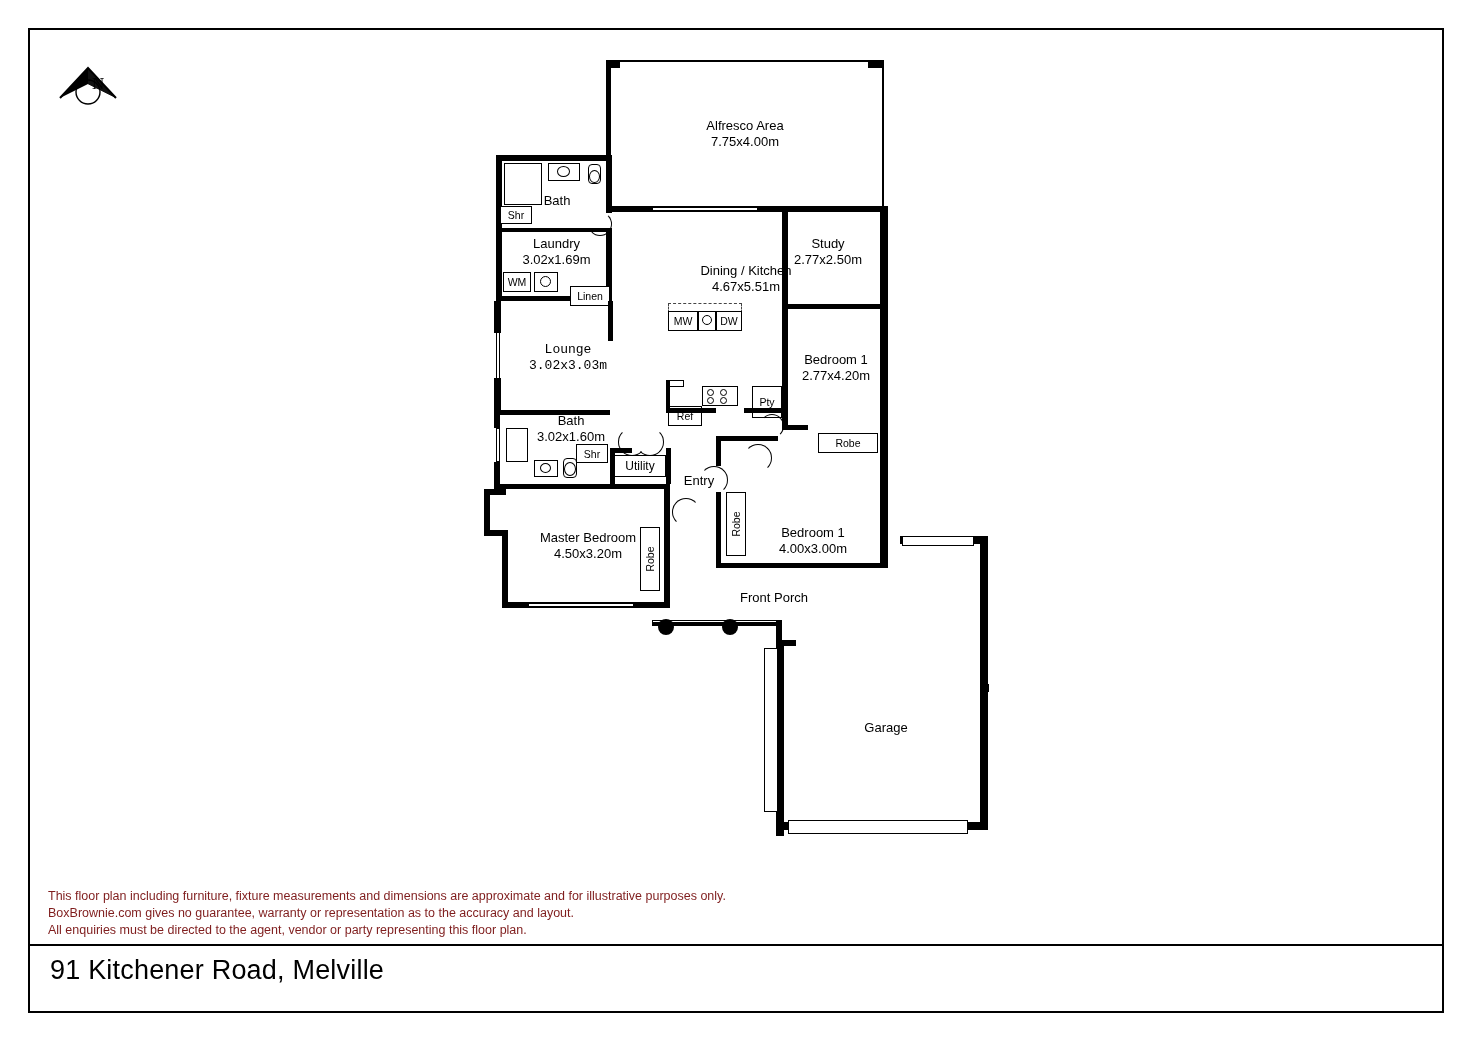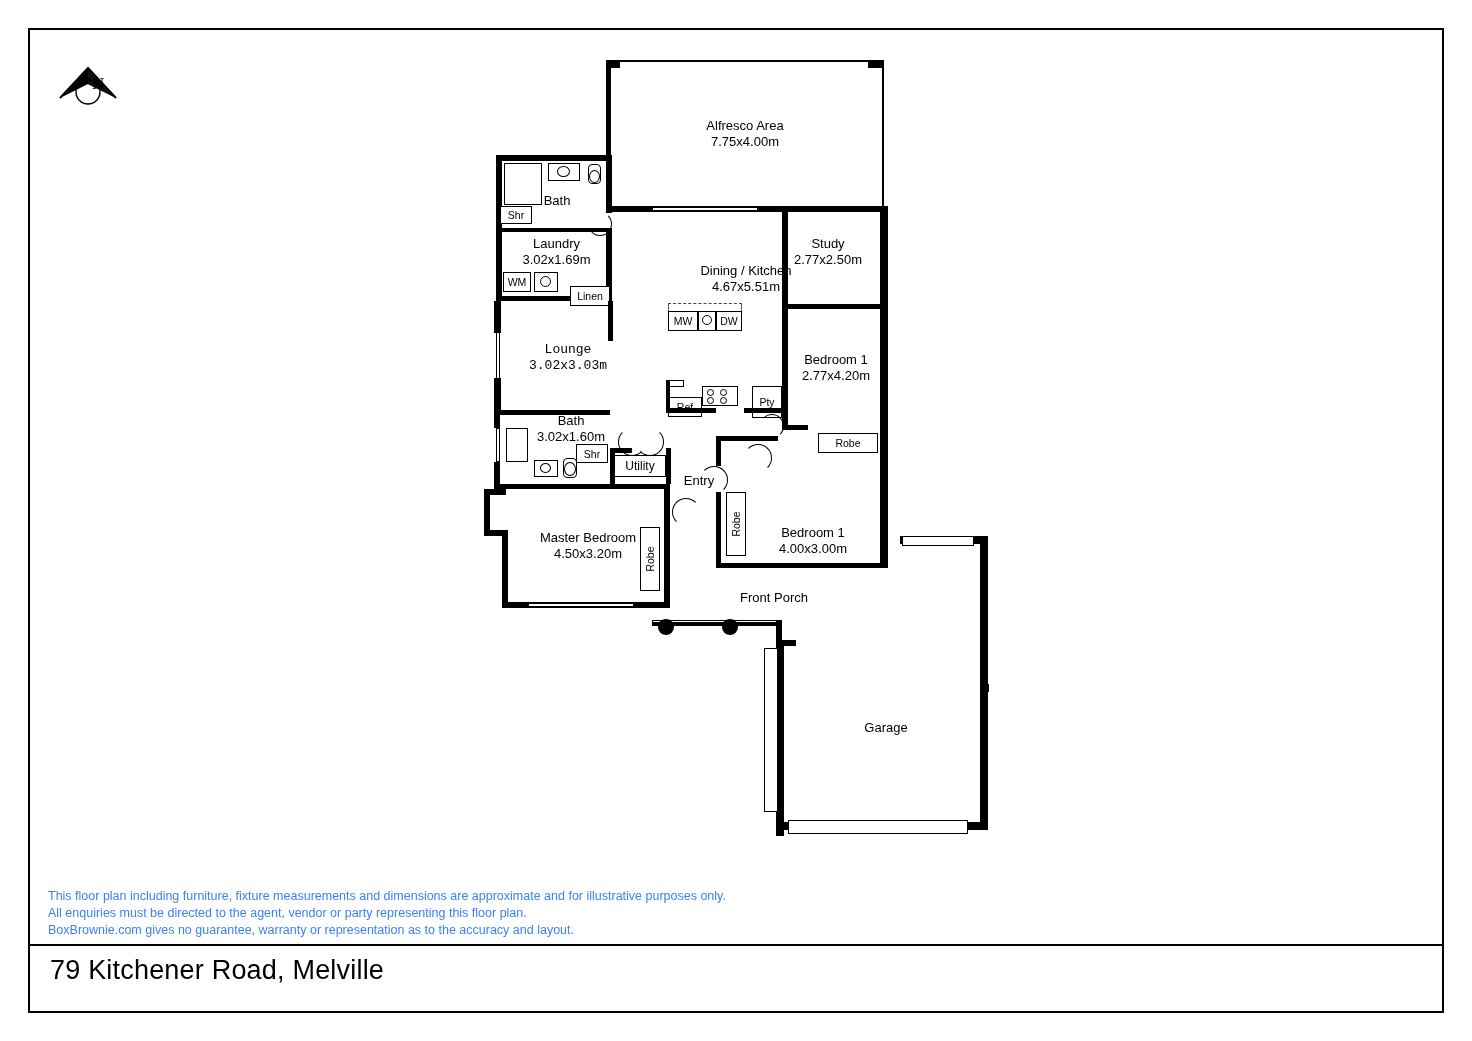--- a/index.html
+++ b/index.html
@@ -50,21 +50,21 @@
     font-size: 24px;
     letter-spacing: 7px;
     color: #000;
   }
   .disclaimer {
     position: absolute;
     left: 48px;
     top: 888px;
     font-size: 12.5px;
     line-height: 17px;
-    color: #3b82f6;
+    color: #7f1d1d;
     width: 760px;
   }
   
   .north {
     position: absolute;
     left: 58px;
     top: 62px;
     width: 62px;
     height: 56px;
   }
@@ -238,21 +238,21 @@
     <div class="dashed" style="left:668px;top:303px;width:74px;height:10px;"></div>
     <div class="box-label" style="left:668px;top:311px;width:30px;height:20px;">
       <span>MW</span>
     </div>
     <div class="fixture" style="left:698px;top:311px;width:18px;height:20px;"></div>
     <div class="circle" style="left:702px;top:315px;width:10px;height:10px;"></div>
     <div class="box-label" style="left:716px;top:311px;width:26px;height:20px;">
       <span>DW</span>
     </div>
 
-    <div class="box-label" style="left:668px;top:397px;width:34px;height:20px;">
+    <div class="box-label" style="left:668px;top:406px;width:34px;height:20px;">
       <span>Ref</span>
     </div>
     <div class="fixture" style="left:702px;top:386px;width:36px;height:20px;"></div>
     <div class="circle" style="left:707px;top:389px;width:7px;height:7px;"></div>
     <div class="circle" style="left:720px;top:389px;width:7px;height:7px;"></div>
     <div class="circle" style="left:707px;top:397px;width:7px;height:7px;"></div>
     <div class="circle" style="left:720px;top:397px;width:7px;height:7px;"></div>
     <div class="box-label" style="left:752px;top:386px;width:30px;height:32px;">
       <span>Pty</span>
     </div>
@@ -377,19 +377,19 @@
     <div class="door-arc" style="left:744px;top:444px;width:28px;height:28px;border-color:#000;border-left-color:transparent;border-bottom-color:transparent;"></div>
     <div class="door-arc" style="left:700px;top:466px;width:28px;height:28px;border-color:#000;border-left-color:transparent;border-bottom-color:transparent;"></div>
     <div class="door-arc" style="left:672px;top:498px;width:28px;height:28px;border-color:#000;border-right-color:transparent;border-bottom-color:transparent;"></div>
     <div class="door-arc" style="left:760px;top:414px;width:24px;height:24px;border-color:#000;border-left-color:transparent;border-bottom-color:transparent;"></div>
 
   </div>
 
 
   <div class="disclaimer">
     <div>This floor plan including furniture, fixture measurements and dimensions are approximate and for illustrative purposes only.</div>
+    <div>BoxBrownie.com gives no guarantee, warranty or representation as to the accuracy and layout.</div>
     <div>All enquiries must be directed to the agent, vendor or party representing this floor plan.</div>
-    <div>BoxBrownie.com gives no guarantee, warranty or representation as to the accuracy and layout.</div>
   </div>
 
-  <div class="address">79 Kitchener Road, Melville</div>
+  <div class="address">91 Kitchener Road, Melville</div>
 
 </div>
 
 </body></html>

